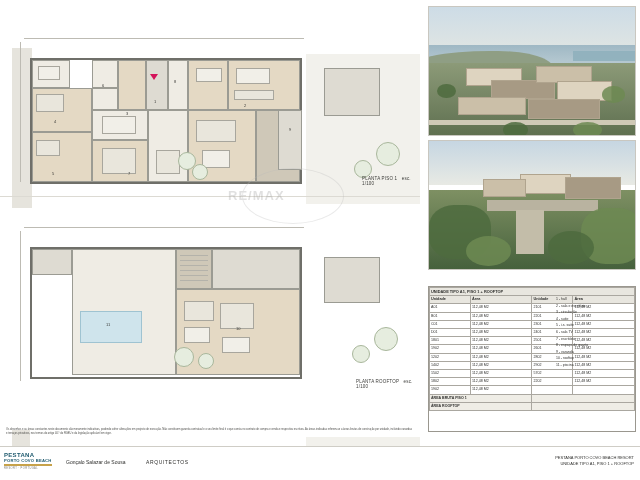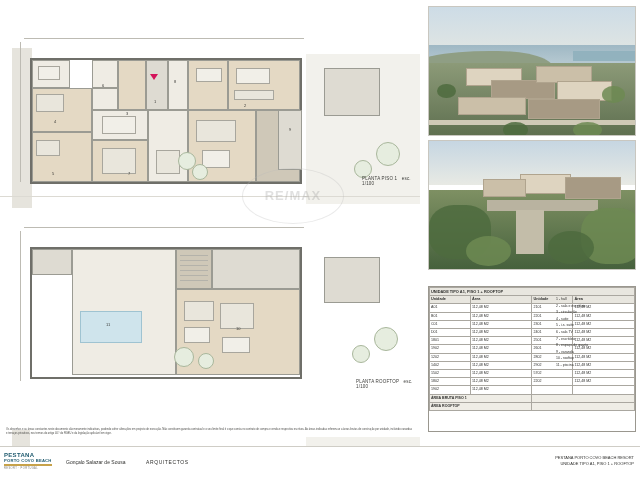--- a/index.html
+++ b/index.html
@@ -33,21 +33,21 @@
   .tree{position:absolute;border-radius:50%;border:1px solid #a9b79c;background:#e6eddf;}
   .num{position:absolute;font-size:4px;color:#3b3b38;line-height:1;}
   .marker{position:absolute;width:0;height:0;border-left:4px solid transparent;border-right:4px solid transparent;border-top:6px solid #d4145a;}
   .plantitle{position:absolute;font-size:4.5px;color:#3b3b38;letter-spacing:.2px;}
   .dimline{position:absolute;height:1px;background:#bdbbb3;}
   .dimlinev{position:absolute;width:1px;background:#bdbbb3;}
 
   
   .wm{position:absolute;left:228px;top:168px;width:130px;height:64px;opacity:.30;}
   .wm .balloon{position:absolute;left:14px;top:0;width:100px;height:54px;border:1.5px solid #b9b9b9;border-radius:50%;}
-  .wm .txt{position:absolute;left:0;top:20px;width:130px;text-align:center;font-size:13px;color:#9a9a9a;font-weight:bold;letter-spacing:1px;}
+  .wm .txt{position:absolute;left:0;top:20px;width:130px;font-size:13px;color:#9a9a9a;font-weight:bold;letter-spacing:1px;}
 
   
   .render{position:absolute;overflow:hidden;border:1px solid #c9c7c0;}
   .render1{left:428px;top:6px;width:206px;height:128px;}
   .render2{left:428px;top:140px;width:206px;height:128px;}
 
   .sky{position:absolute;left:0;top:0;width:100%;height:42%;background:linear-gradient(#cddce6,#e4e7e2);}
   .sea{position:absolute;left:0;top:30%;width:100%;height:16%;background:linear-gradient(#9fb8c4,#b9cbd3);}
   .hills{position:absolute;left:0;top:34%;width:100%;height:14%;background:#8f9e84;border-radius:60% 40% 0 0/100% 100% 0 0;}
   .ground{position:absolute;left:0;top:44%;width:100%;height:56%;background:linear-gradient(#8c9a78,#5f7050);}

